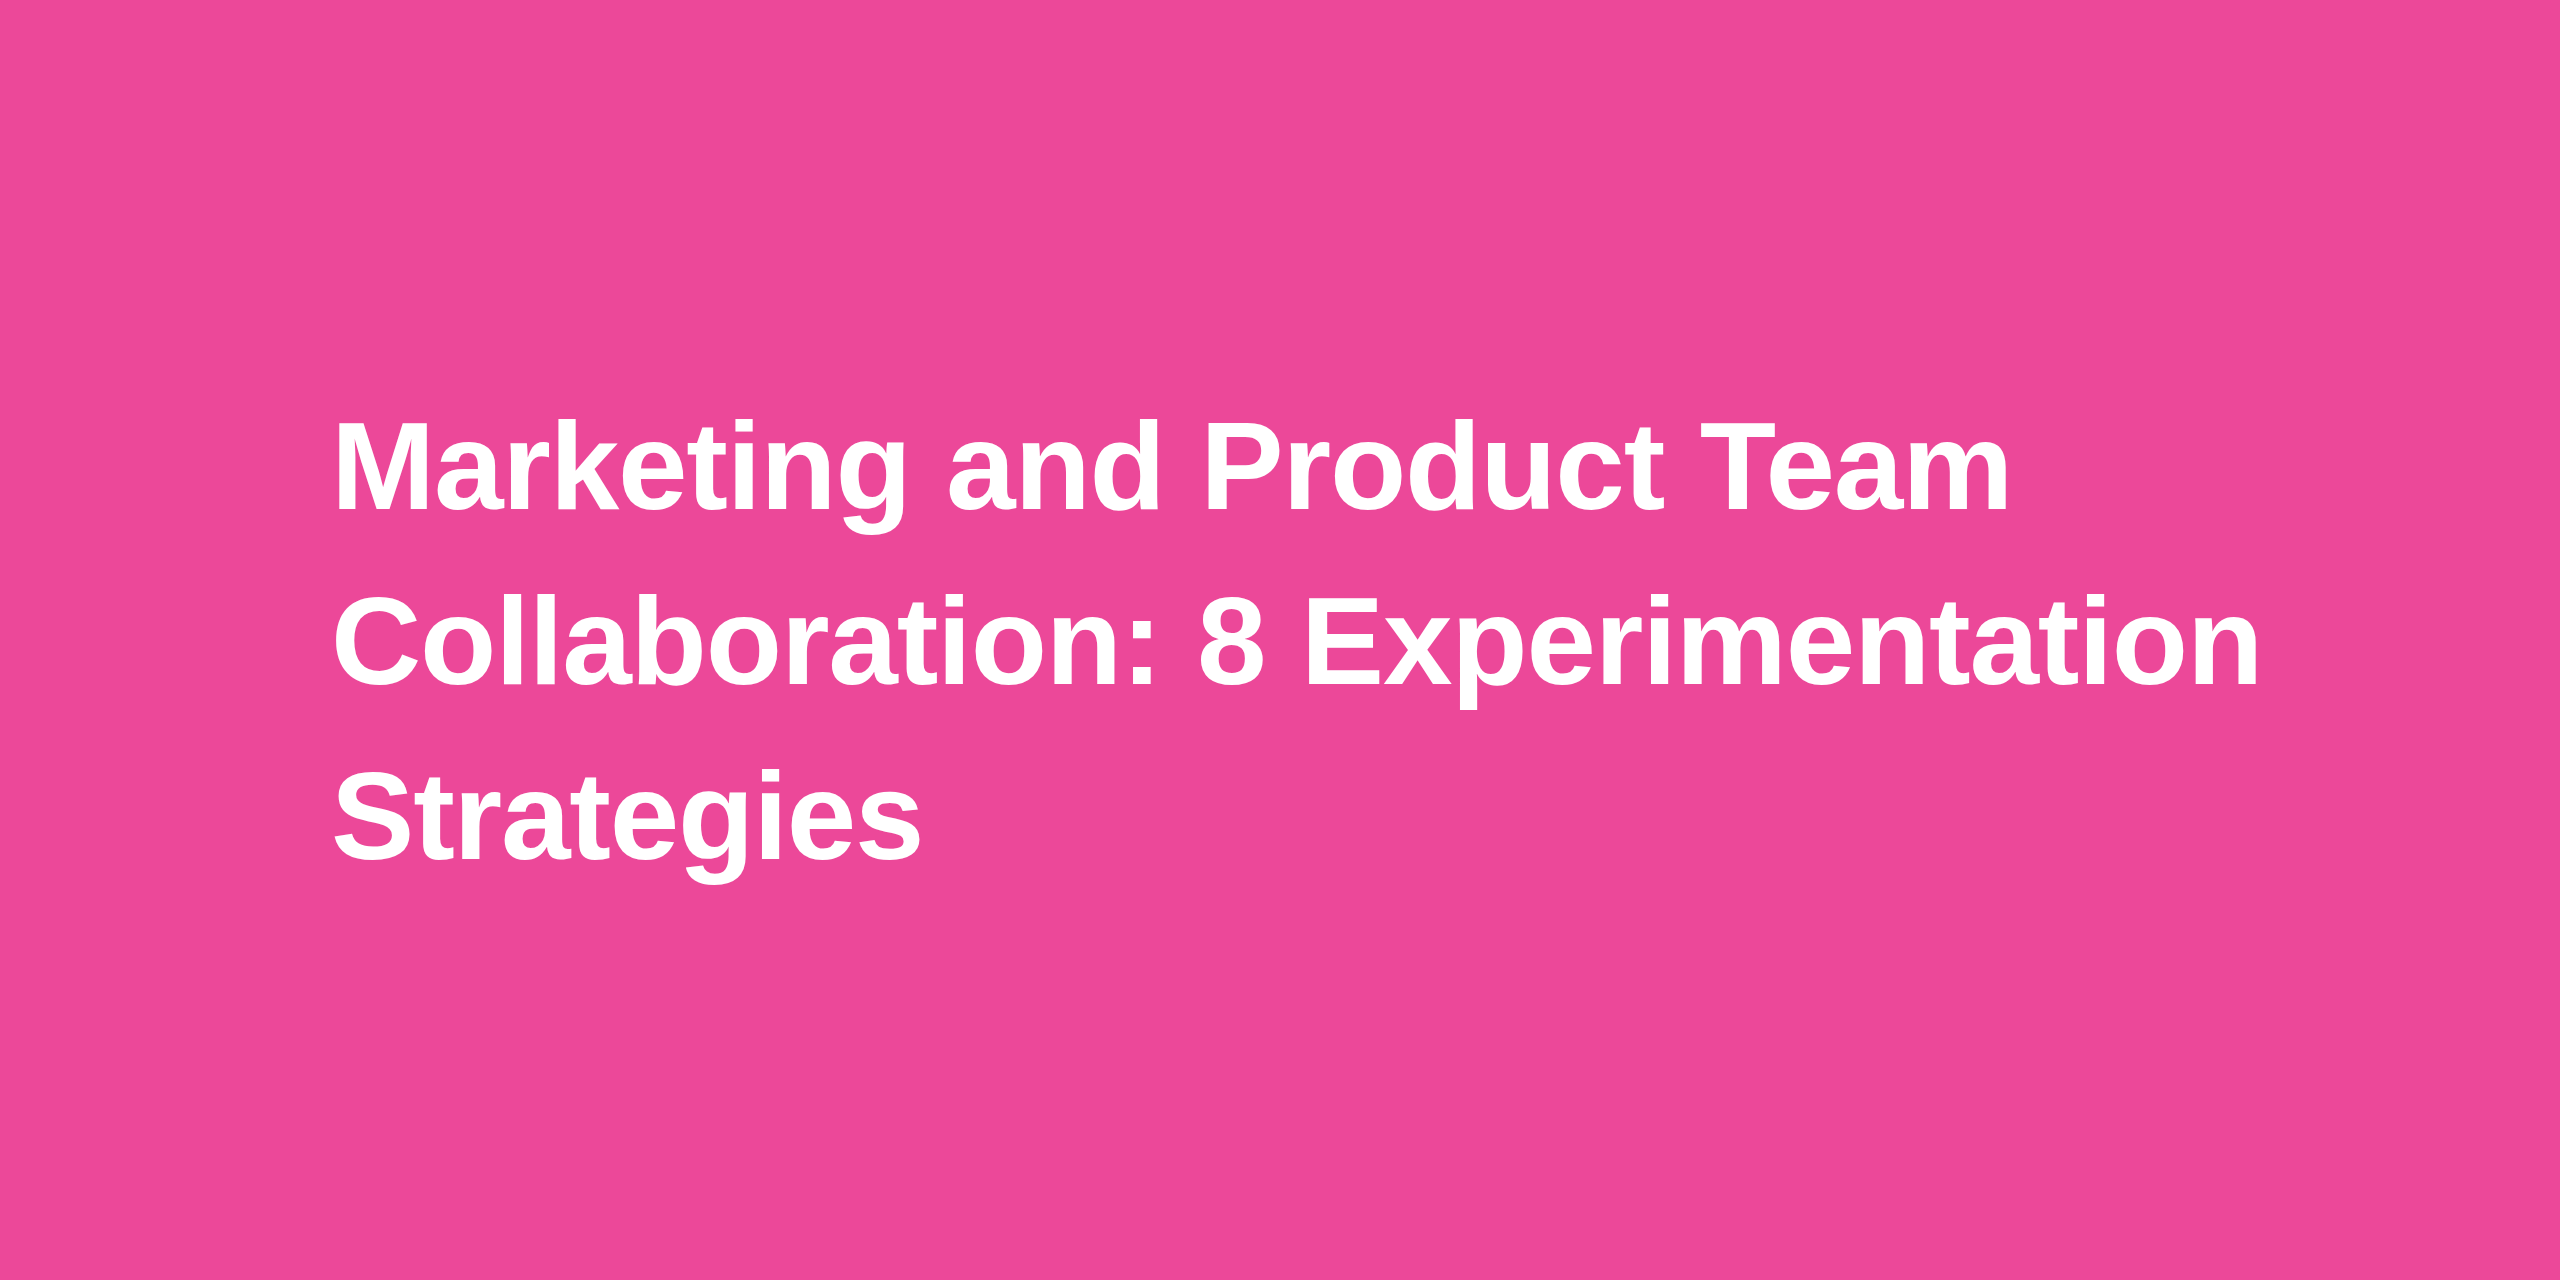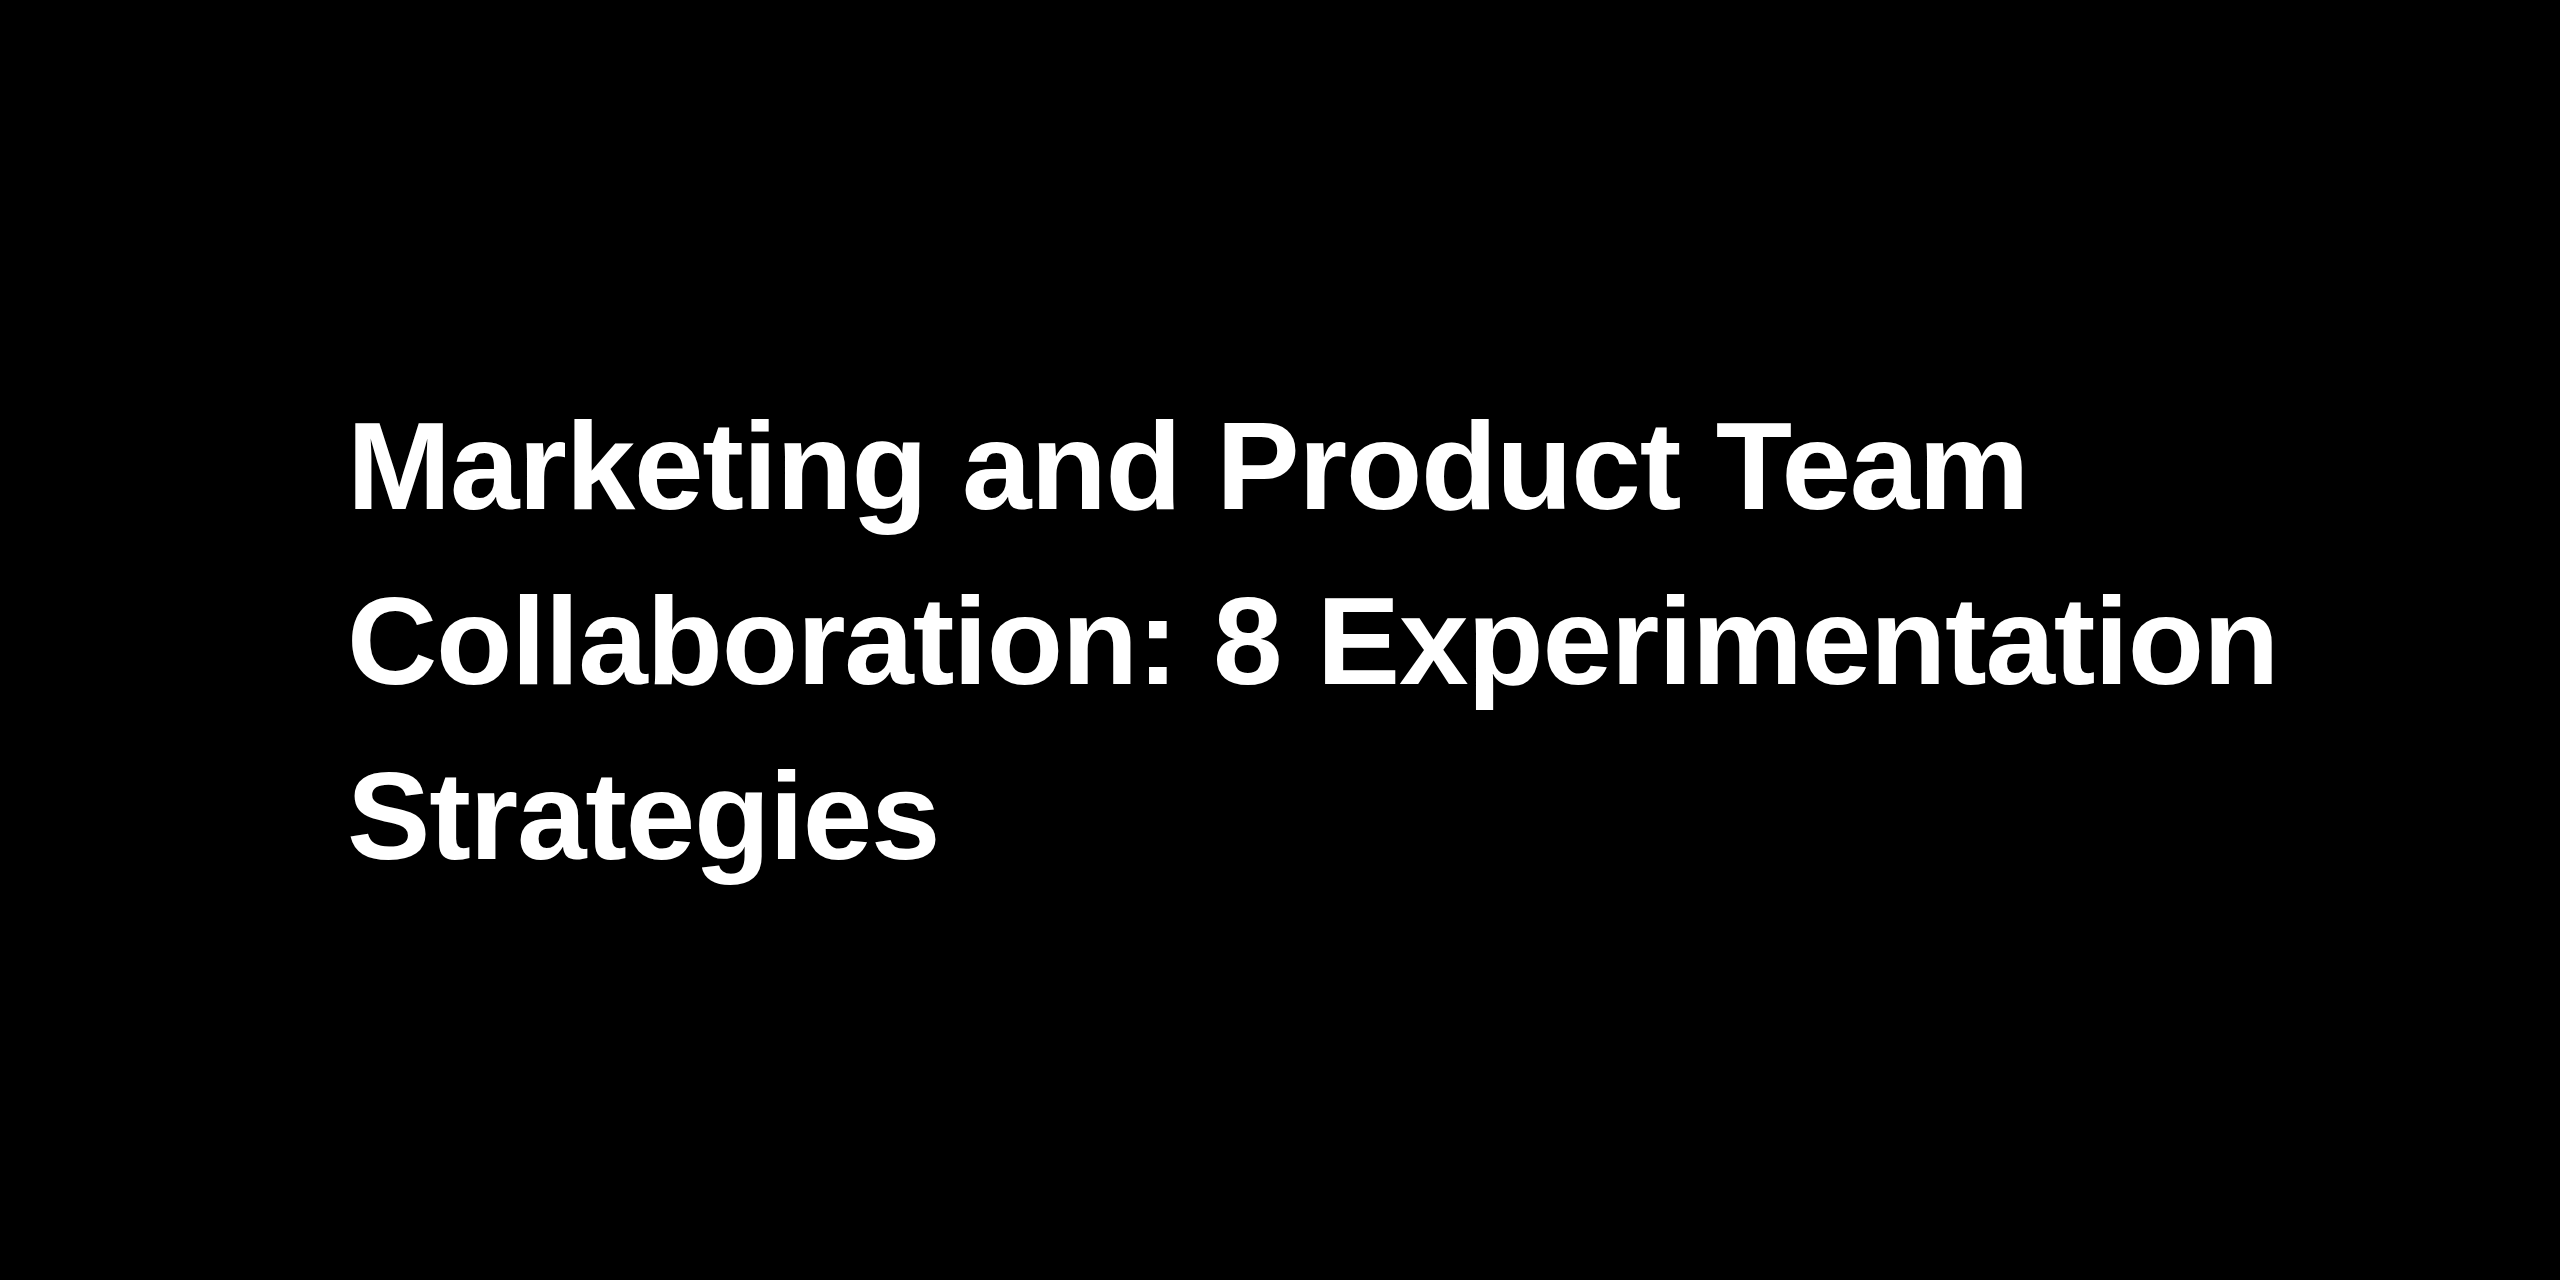--- a/index.html
+++ b/index.html
@@ -42,17 +42,17 @@
     line-height: 175px;
     letter-spacing: -1.2px;
     text-align: left;
     word-spacing: 2px;
     -webkit-font-smoothing: antialiased;
   }
 </style>
 </head>
 <body>
 
-<div class="poster" style="background: #000000; padding-left: 16px;">
+<div class="poster" style="background: #ec4899;">
   <div class="title-block">
     <h1 class="poster-title" style="color: rgb(255, 255, 255);">Marketing and Product Team Collaboration: 8 Experimentation Strategies</h1>
   </div>
 </div>
 
 </body></html>

